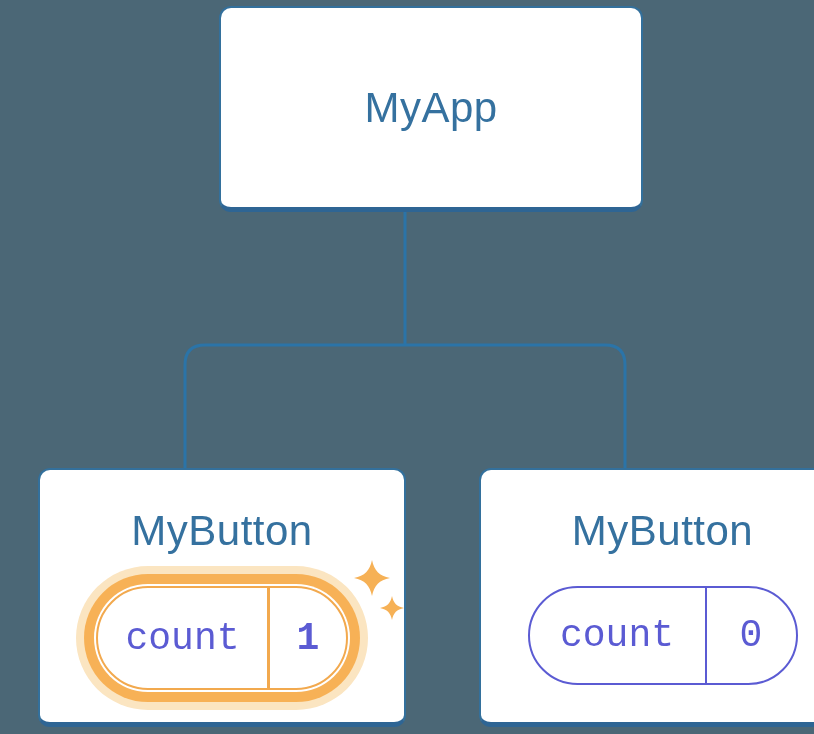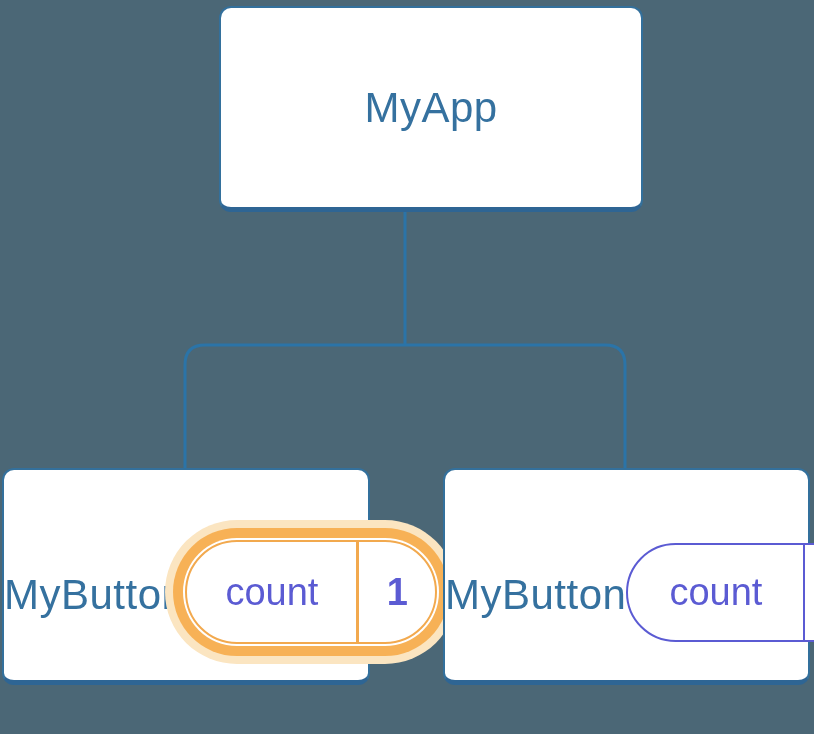--- a/index.html
+++ b/index.html
@@ -28,41 +28,42 @@
     border-radius: 12px;
     box-sizing: border-box;
   }
   .app-card {
     left: 219px; top: 6px;
     width: 424px; height: 206px;
     display: flex; align-items: center; justify-content: center;
   }
   .btn-card {
     top: 468px;
-    width: 368px; height: 217px;
-    display: flex; align-items: center;
+    width: 368px; height: 259px;
+    display: flex; flex-direction: column; align-items: center; margin-left: 36px;
   }
   .btn-card.left  { left: 2px; }
   .btn-card.right { left: 443px; width: 367px; }
   .card-title {
     font-size: 42px;
     font-weight: 500;
     letter-spacing: 0.5px;
     color: var(--heading, #35719f);
     line-height: 1;
   }
   .btn-card .card-title { margin-top: 40px; }
   .pill-wrap { position: relative; margin-top: 34px; }
   .pill {
     display: flex;
     align-items: stretch;
     box-sizing: border-box;
     background: #ffffff;
     border-radius: 60px;
     overflow: hidden;
+    font-family: Liberation Mono, monospace;
   }
   .pill.highlighted {
     width: 252px; height: 104px;
     border: 2.5px solid var(--orange-border, #f2a94e);
     box-shadow:
       0 0 0 2px #ffffff,
       0 0 0 12px var(--orange-strong, #f7b156),
       0 0 0 20px var(--orange-pale, #fbe5c1);
   }
   .pill.plain {

